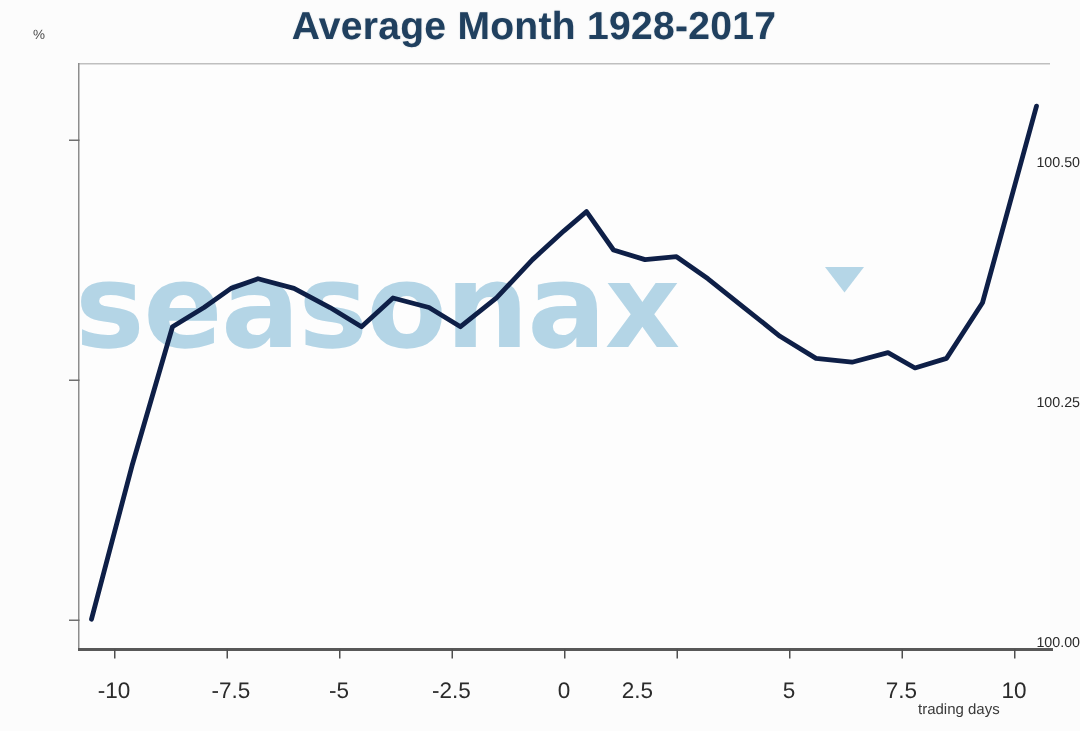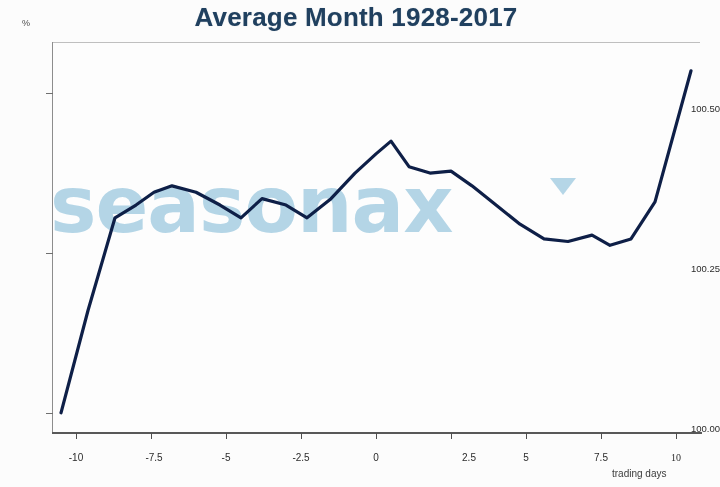--- a/index.html
+++ b/index.html
@@ -64,21 +64,21 @@
     font-family:"Liberation Sans", sans-serif;
     margin-top:17px;
   }
   .ytick{position:absolute;left:0;width:52px;height:0;}
 
   .xtick-mark{
     position:absolute;top:433px;width:1px;height:6px;background:#4e4e4e;
   }
   .xtick-label{
     position:absolute;top:452px;
-    font-size:10px;color:#2b2b2b;
+    font-size:15px;color:#2b2b2b;
     transform:translateX(-50%);
     white-space:nowrap;
   }
   .xaxis-title{
     position:absolute;top:468px;left:612px;
     font-size:10px;color:#3a3a3a;
     white-space:nowrap;
   }
 
   
@@ -157,27 +157,27 @@
       <div class="xtick-label" style="left: 76px;">-10</div>
       <div class="xtick-mark" style="left: 151px;"></div>
       <div class="xtick-label" style="left: 154px;">-7.5</div>
       <div class="xtick-mark" style="left: 226px;"></div>
       <div class="xtick-label" style="left: 226px;">-5</div>
       <div class="xtick-mark" style="left: 301px;"></div>
       <div class="xtick-label" style="left: 301px;">-2.5</div>
       <div class="xtick-mark" style="left: 376px;"></div>
       <div class="xtick-label" style="left: 376px;">0</div>
       <div class="xtick-mark" style="left: 451px;"></div>
-      <div class="xtick-label" style="left: 469px; text-align: right;">2.5</div>
+      <div class="xtick-label" style="left: 425px; text-align: right;">2.5</div>
       <div class="xtick-mark" style="left: 526px;"></div>
       <div class="xtick-label" style="left: 526px;">5</div>
       <div class="xtick-mark" style="left: 601px;"></div>
       <div class="xtick-label" style="left: 601px;">7.5</div>
       <div class="xtick-mark" style="left: 676px;"></div>
-      <div class="xtick-label" style="left: 676px; font-family: Liberation Serif, serif;">10</div>
+      <div class="xtick-label" style="left: 676px;">10</div>
     </div>
 
   <div class="xaxis-title">trading days</div>
 
   <svg class="series-svg" viewBox="0 0 720 487">
     <polyline id="series-path" fill="none" stroke="#0e1f47" stroke-width="3.2" stroke-linejoin="round" stroke-linecap="round" points="61.00,412.82 88.00,310.52 115.00,217.82 136.00,205.03 154.00,192.25 172.00,185.85 196.00,192.25 220.00,205.03 241.00,217.82 262.00,198.64 286.00,205.03 307.00,217.82 331.00,198.64 355.00,173.07 376.00,153.89 391.00,141.10 409.00,166.67 430.00,173.07 451.00,171.15 472.00,185.85 496.00,205.03 520.00,224.21 544.00,238.92 568.00,241.48 592.00,235.08 610.00,245.31 631.00,238.92 655.00,201.84 691.00,70.77"></polyline>
   </svg>
 
 </div>
 

